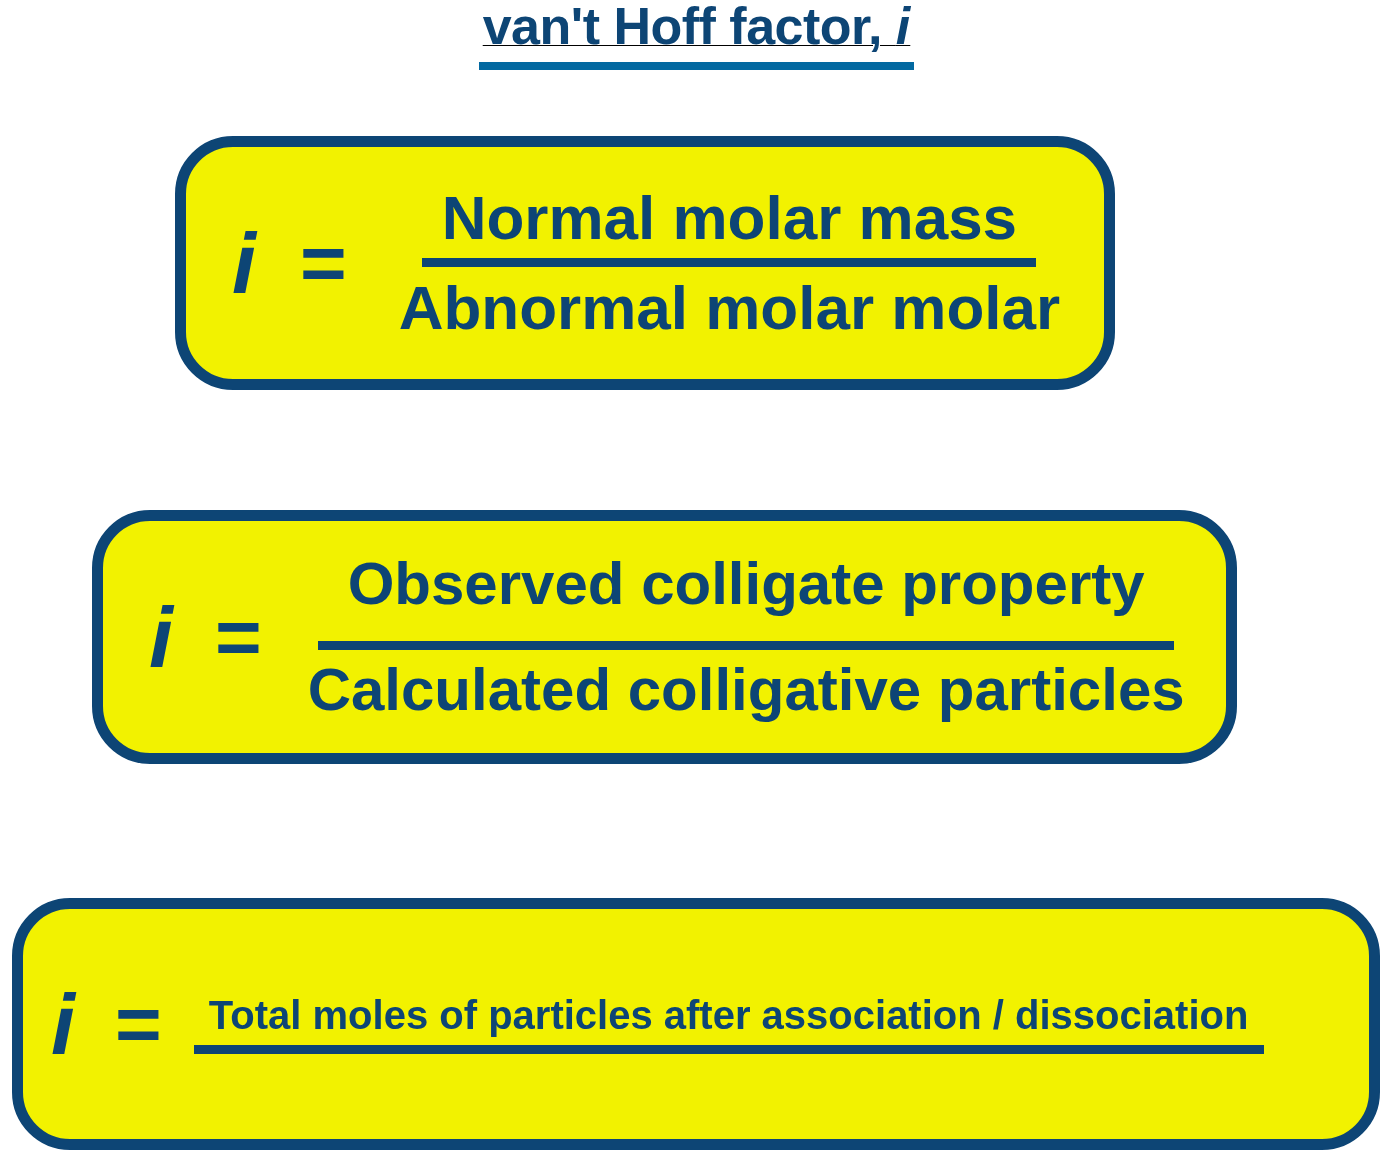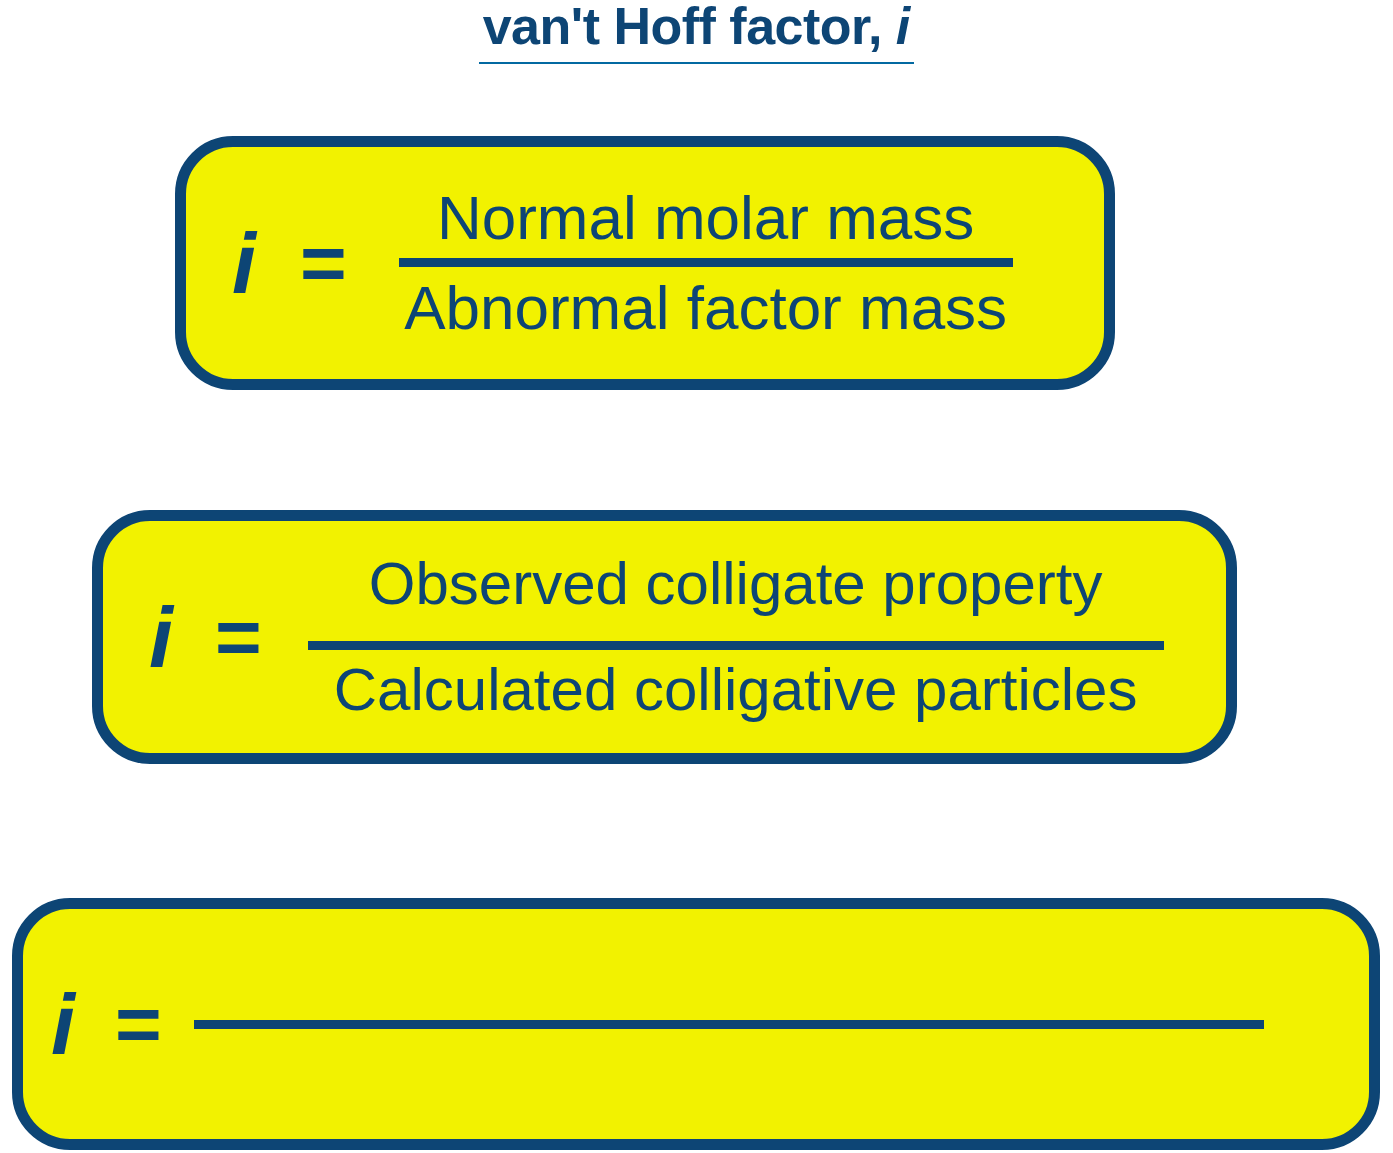--- a/index.html
+++ b/index.html
@@ -22,23 +22,24 @@
     top: 0;
     width: 1393px;
     height: 70px;
     display: flex;
     align-items: flex-start;
     justify-content: center;
   }
   #title-inner {
     position: relative;
     padding: 0 4px 10px 4px;
-    border-bottom: 2px solid #0369a1;
+    border-bottom: 8px solid #0369a1;
     line-height: 1.0;
     white-space: nowrap;
+    text-decoration: underline;
   }
   .title-text {
     font-size: 52px;
     font-weight: bold;
     color: #0d4575;
     letter-spacing: -0.5px;
   }
   .title-italic {
     font-size: 52px;
     font-weight: bold;
@@ -96,21 +97,21 @@
   }
 
   .fraction {
     display: flex;
     flex-direction: column;
     align-items: center;
     justify-content: center;
   }
   .numer, .denom {
     color: #0d4575;
-    font-weight: normal;
+    font-weight: bold;
     white-space: nowrap;
     text-align: center;
     line-height: 1.08;
   }
   .frac-bar {
     background: #0d4575;
     height: 9px;
     width: 100%;
   }
 
@@ -153,21 +154,21 @@
   </div>
 </div>
 
 <div class="formula-box" id="box-1">
   <div class="eq-row">
     <span class="ivar">i</span>
     <span class="eqsign">=</span>
     <span class="fraction">
       <span class="numer">Normal molar mass</span>
       <span class="frac-bar"></span>
-      <span class="denom">Abnormal factor mass</span>
+      <span class="denom">Abnormal molar molar</span>
     </span>
   </div>
 </div>
 
 <div class="formula-box" id="box-2">
   <div class="eq-row">
     <span class="ivar">i</span>
     <span class="eqsign">=</span>
     <span class="fraction">
       <span class="numer">Observed colligate property</span>
@@ -175,16 +176,17 @@
       <span class="denom">Calculated colligative particles</span>
     </span>
   </div>
 </div>
 
 <div class="formula-box" id="box-3">
   <div class="eq-row">
     <span class="ivar">i</span>
     <span class="eqsign">=</span>
     <span class="fraction">
+      <span class="numer">Total moles of particles after association / dissociation</span>
       <span class="frac-bar"></span>
     </span>
   </div>
 </div>
 
 </body></html>

